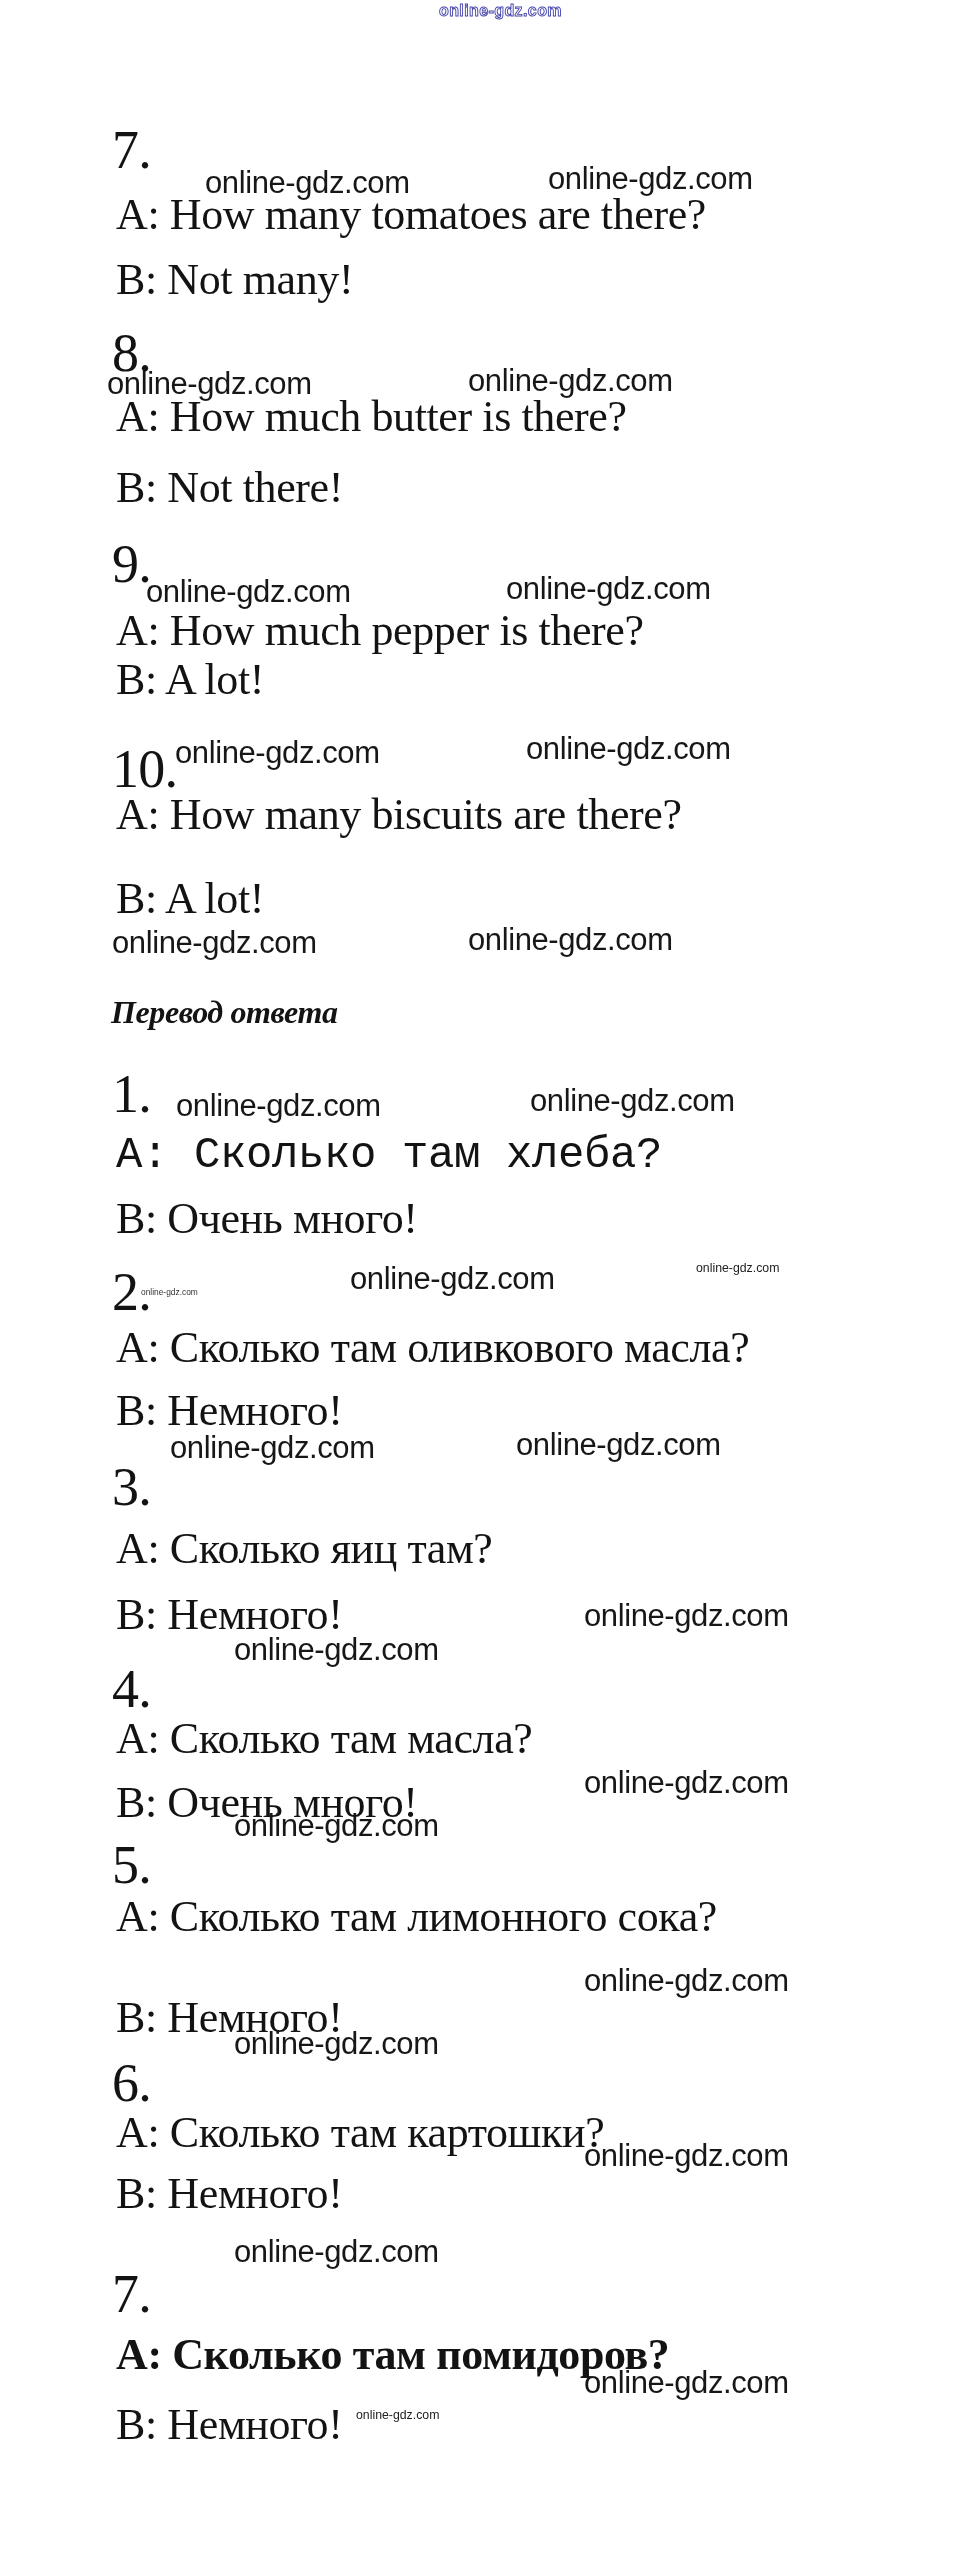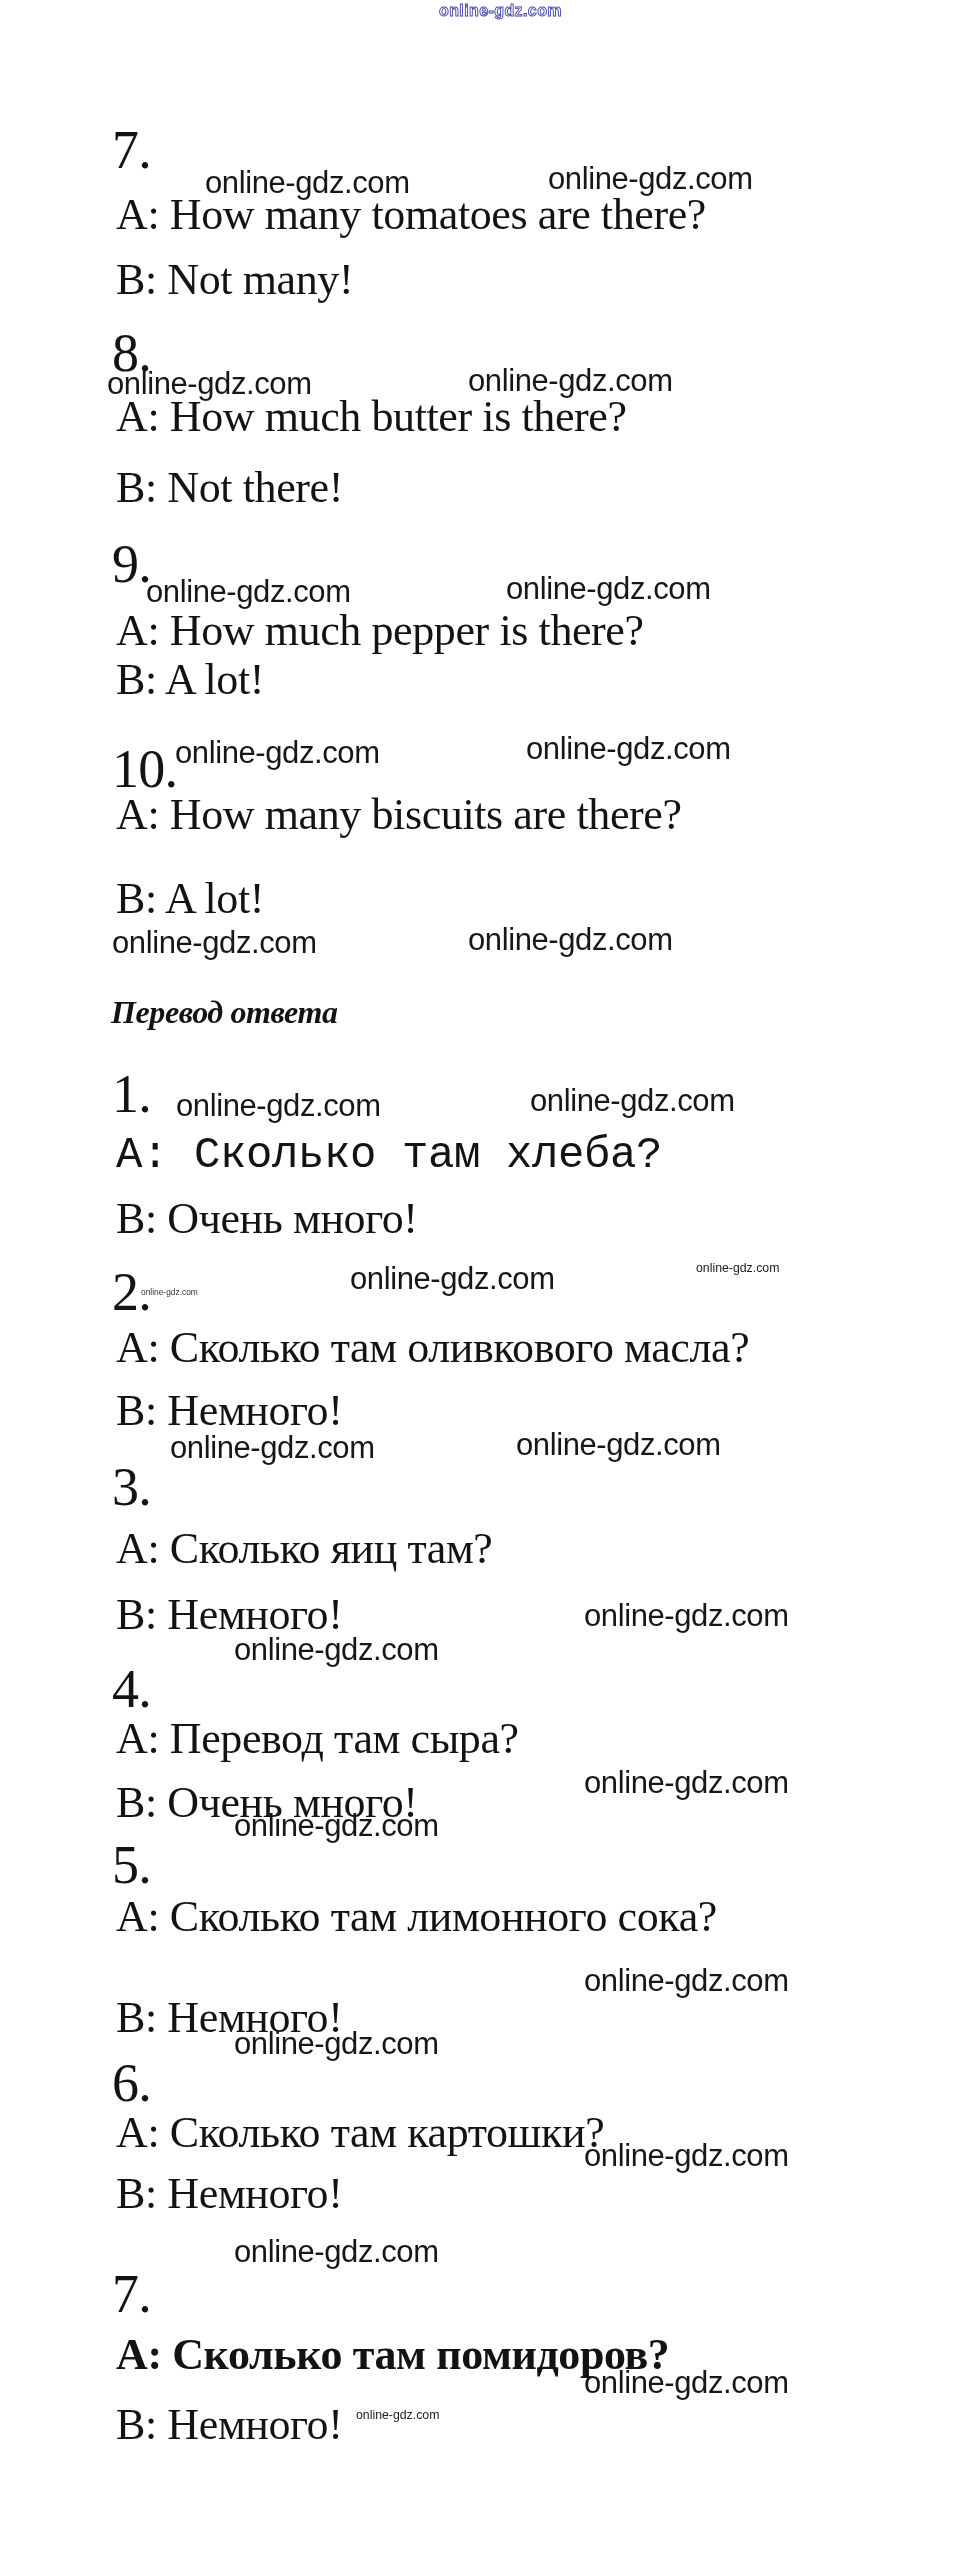--- a/index.html
+++ b/index.html
@@ -100,21 +100,21 @@
       <div class="line dialog" style="left: 116px; top: 1326px;">А: Сколько там оливкового масла?</div>
       <div class="line dialog" style="left: 116px; top: 1389px;">В: Немного!</div>
       <div class="line watermark" style="left: 170px; top: 1432px;">online-gdz.com</div>
       <div class="line watermark" style="left: 516px; top: 1429px;">online-gdz.com</div>
       <div class="line number" style="left: 112px; top: 1460px;">3.</div>
       <div class="line dialog" style="left: 116px; top: 1527px;">А: Сколько яиц там?</div>
       <div class="line dialog" style="left: 116px; top: 1593px;">В: Немного!</div>
       <div class="line watermark" style="left: 584px; top: 1600px;">online-gdz.com</div>
       <div class="line watermark" style="left: 234px; top: 1634px;">online-gdz.com</div>
       <div class="line number" style="left: 112px; top: 1662px;">4.</div>
-      <div class="line dialog" style="left: 116px; top: 1717px;">А: Перевод там сыра?</div>
+      <div class="line dialog" style="left: 116px; top: 1717px;">А: Сколько там масла?</div>
       <div class="line watermark" style="left: 584px; top: 1767px;">online-gdz.com</div>
       <div class="line dialog" style="left: 116px; top: 1781px;">В: Очень много!</div>
       <div class="line watermark" style="left: 234px; top: 1810px;">online-gdz.com</div>
       <div class="line number" style="left: 112px; top: 1838px;">5.</div>
       <div class="line dialog" style="left: 116px; top: 1895px;">А: Сколько там лимонного сока?</div>
       <div class="line watermark" style="left: 584px; top: 1965px;">online-gdz.com</div>
       <div class="line dialog" style="left: 116px; top: 1996px;">В: Немного!</div>
       <div class="line watermark" style="left: 234px; top: 2028px;">online-gdz.com</div>
       <div class="line number" style="left: 112px; top: 2056px;">6.</div>
       <div class="line dialog" style="left: 116px; top: 2111px; text-align: right;">А: Сколько там картошки?</div>

